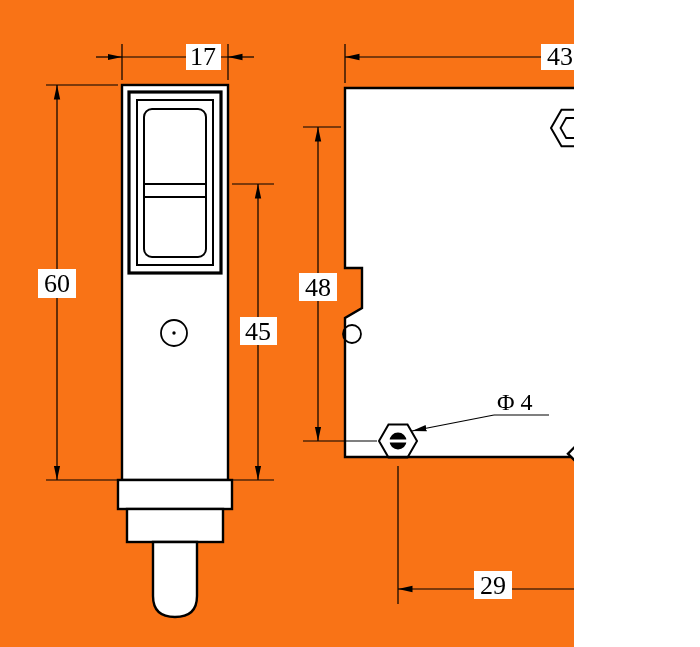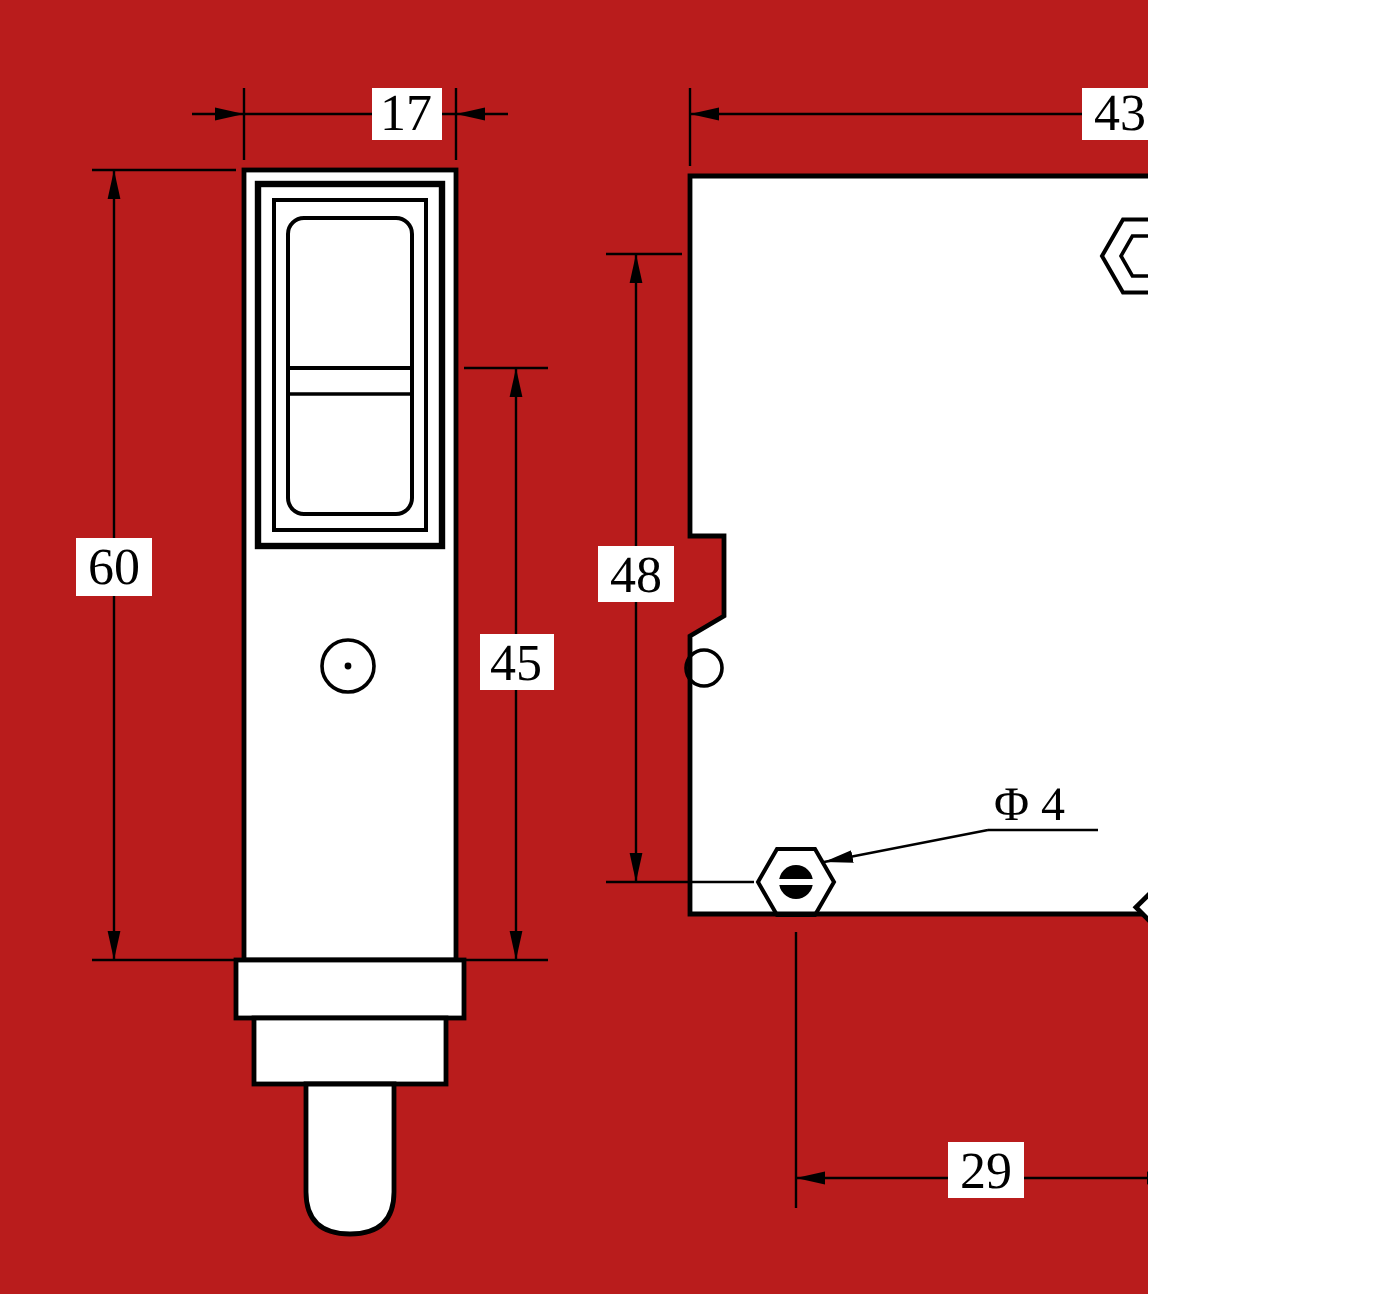--- a/index.html
+++ b/index.html
@@ -1,16 +1,16 @@
 <!DOCTYPE html>
 <html><head>
 <meta charset="utf-8">
 <style>
   html,body{margin:0;padding:0;background:#ffffff;}
-  .stage{width:574px;height:647px;position:relative;background:#b91c1c;overflow:hidden;}
+  .stage{width:574px;height:647px;position:relative;background:#f97316;overflow:hidden;}
   svg{display:block;}
   .ol{fill:#ffffff;stroke:#000000;stroke-width:2.4;stroke-linejoin:miter;}
   .ol2{fill:none;stroke:#000000;stroke-width:2;}
   .thick{fill:none;stroke:#000000;stroke-width:3.2;}
   .thin{fill:none;stroke:#000000;stroke-width:1.8;}
   .dim{fill:none;stroke:#000000;stroke-width:1.2;}
   .bg{fill:#ffffff;stroke:none;}
   .dimtext{font-family:"Liberation Serif", serif;font-size:26px;fill:#000000;text-anchor:middle;}
   .dimtext-left{font-family:"Liberation Serif", serif;font-size:24px;fill:#000000;text-anchor:start;}
 </style>

